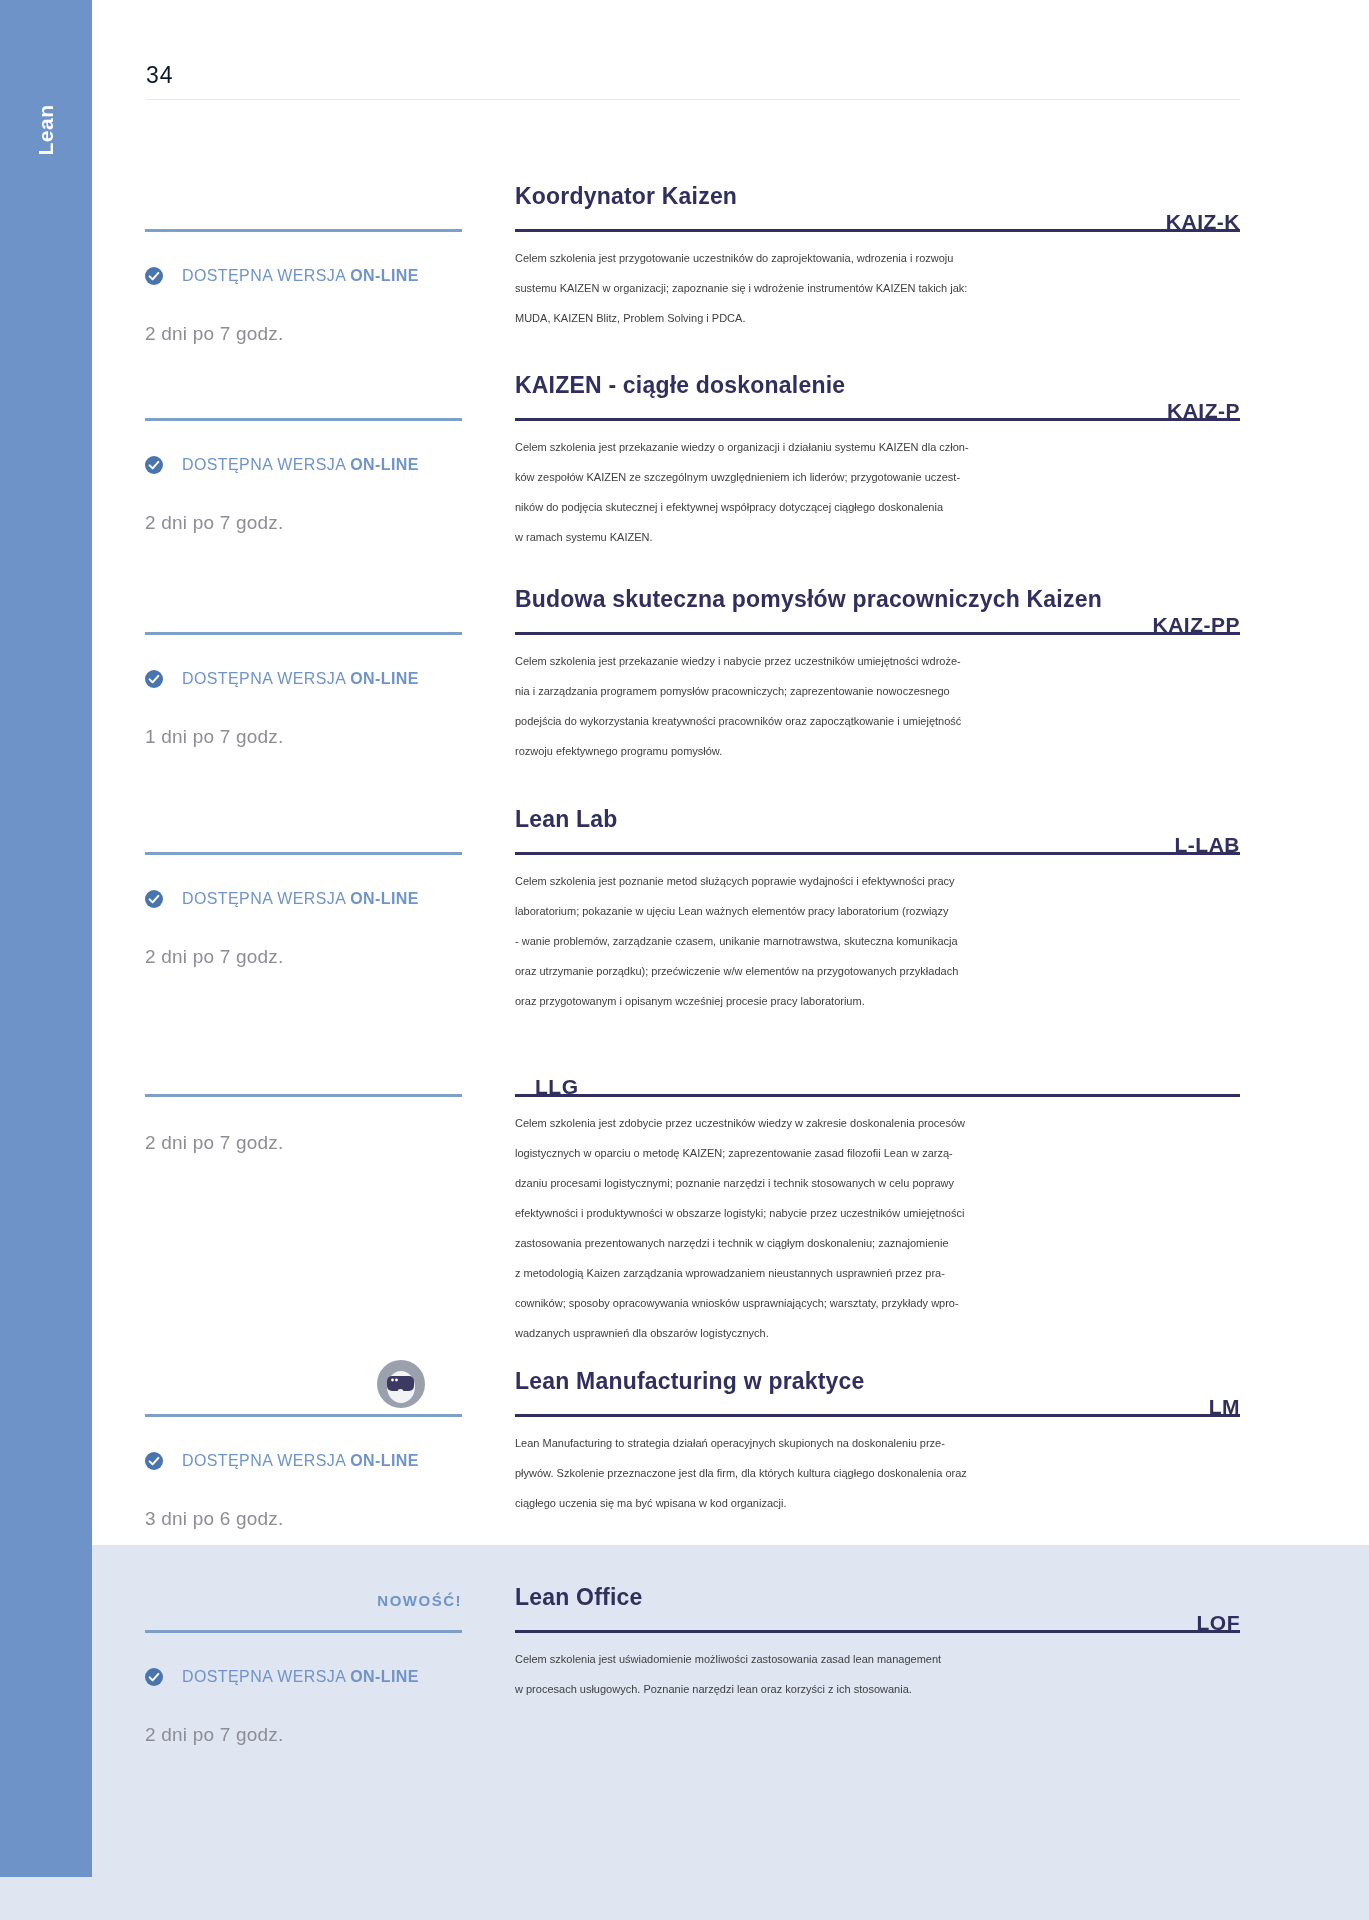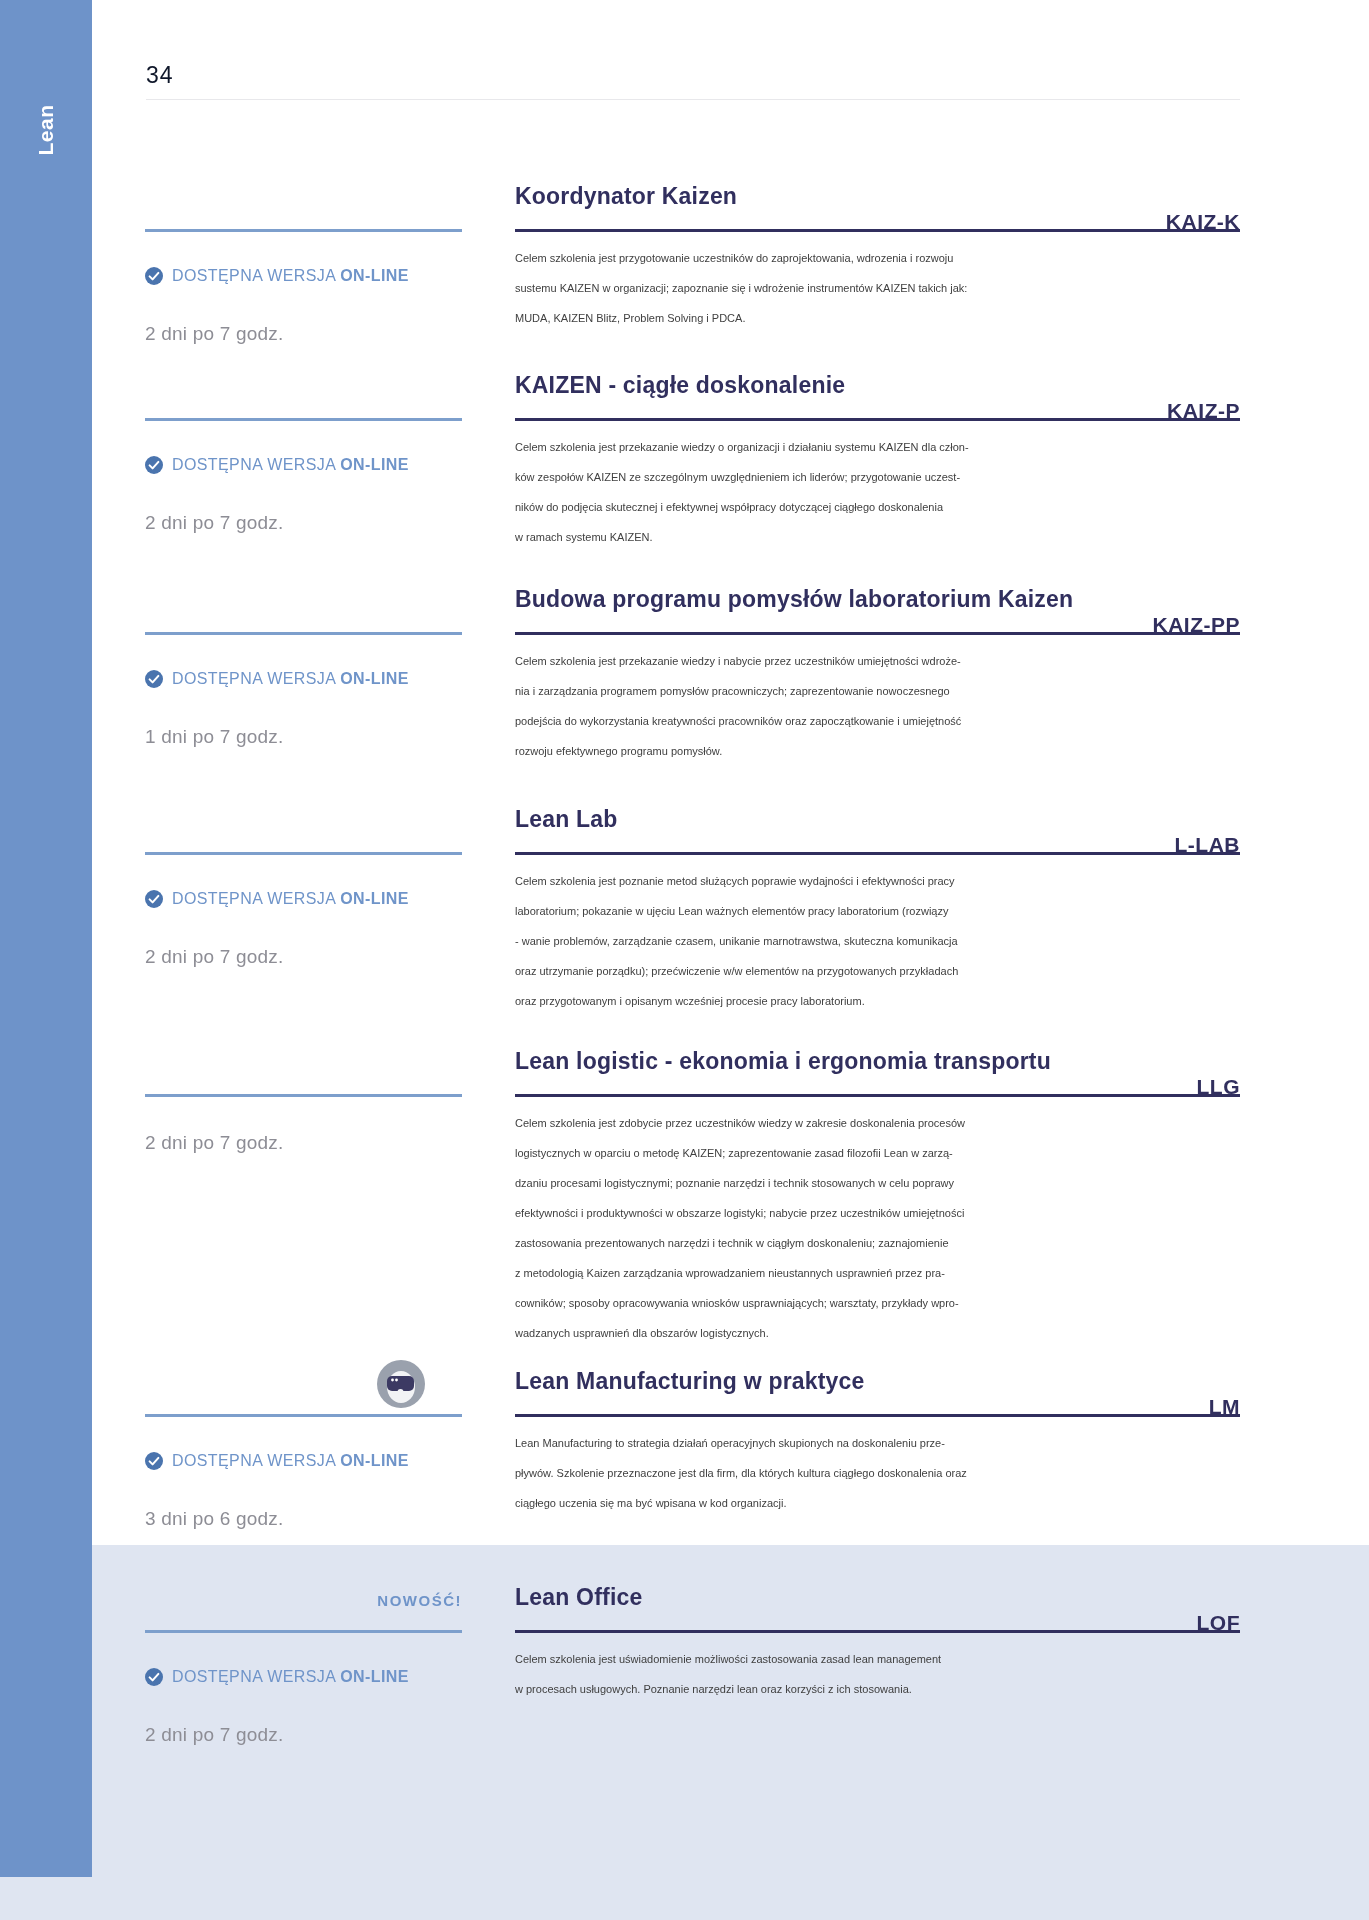--- a/index.html
+++ b/index.html
@@ -14,21 +14,21 @@
     color:#ffffff;font-weight:bold;font-size:21px;letter-spacing:.5px;
     transform:rotate(-90deg);
   }
   .pagenum{position:absolute;left:146px;top:62px;font-size:23px;color:#0f172a;letter-spacing:1px;}
   .top-hairline{position:absolute;left:146px;width:1094px;top:99px;border-top:1px solid #e8e8eb;}
 
   .entry{position:absolute;left:145px;width:1095px;}
   .left{position:absolute;left:0;top:0;width:317px;height:175px;}
   .meta-divider{position:absolute;left:0;top:46px;width:100%;border-top:3px solid #7d9fcc;}
   .online{
-    position:absolute;left:0;top:84px;display:flex;align-items:center;gap:9px;
+    position:absolute;left:0;top:84px;display:flex;align-items:center;gap:19px;
     color:#6f94c9;font-size:16px;letter-spacing:.4px;white-space:nowrap;
   }
   .online b{font-weight:bold;}
   .duration{position:absolute;left:0;top:140px;font-size:19px;color:#8d8d95;letter-spacing:.2px;}
   .duration.no-online{top:84px;}
   .badge{position:absolute;right:0;top:8px;color:#6f94c9;font-weight:bold;font-size:15px;letter-spacing:1.5px;}
   .vr-badge{position:absolute;right:36px;top:-9px;width:50px;height:50px;}
 
   .title-row{position:absolute;left:370px;right:0;top:0;display:flex;justify-content:space-between;align-items:flex-start;text-align:center;}
   .title{margin:0;font-size:23px;color:#312f5e;font-weight:bold;letter-spacing:.2px;}
@@ -110,21 +110,21 @@
           <svg width="18" height="18" viewBox="0 0 18 18" aria-hidden="true">
             <circle cx="9" cy="9" r="9" fill="#4a74ae"></circle>
             <path d="M4.6 9.4 L7.6 12.4 L13.4 5.9" stroke="#ffffff" stroke-width="2" fill="none" stroke-linecap="round" stroke-linejoin="round"></path>
           </svg>
         </span>
         <span><span>DOSTĘPNA WERSJA</span> <b>ON-LINE</b></span>
       </div>
       <div class="duration">1 dni po 7 godz.</div>
     </div>
     <div class="title-row">
-      <h2 class="title">Budowa programu pomysłów laboratorium Kaizen</h2>
+      <h2 class="title">Budowa skuteczna pomysłów pracowniczych Kaizen</h2>
       <span class="code">KAIZ-PP</span>
     </div>
     <div class="rule"></div>
     <p class="desc">Celem szkolenia jest przekazanie wiedzy i nabycie przez uczestników umiejętności wdroże-
 nia i zarządzania programem pomysłów pracowniczych; zaprezentowanie nowoczesnego
 podejścia do wykorzystania kreatywności pracowników oraz zapoczątkowanie i umiejętność
 rozwoju efektywnego programu pomysłów.</p>
   </section>
 
   <section class="entry" style="top: 806px;">
@@ -155,21 +155,20 @@
   </section>
 
   <section class="entry" style="top: 1048px;">
     <div class="left">
 
       <div class="meta-divider"></div>
 
       <div class="duration no-online">2 dni po 7 godz.</div>
     </div>
     <div class="title-row">
-      <h2 class="title">Lean logistic - ekonomia i ergonomia transportu</h2>
       <span class="code">LLG</span>
     </div>
     <div class="rule"></div>
     <p class="desc">Celem szkolenia jest zdobycie przez uczestników wiedzy w zakresie doskonalenia procesów
 logistycznych w oparciu o metodę KAIZEN; zaprezentowanie zasad filozofii Lean w zarzą-
 dzaniu procesami logistycznymi; poznanie narzędzi i technik stosowanych w celu poprawy
 efektywności i produktywności w obszarze logistyki; nabycie przez uczestników umiejętności
 zastosowania prezentowanych narzędzi i technik w ciągłym doskonaleniu; zaznajomienie
 z metodologią Kaizen zarządzania wprowadzaniem nieustannych usprawnień przez pra-
 cowników; sposoby opracowywania wniosków usprawniających; warsztaty, przykłady wpro-

